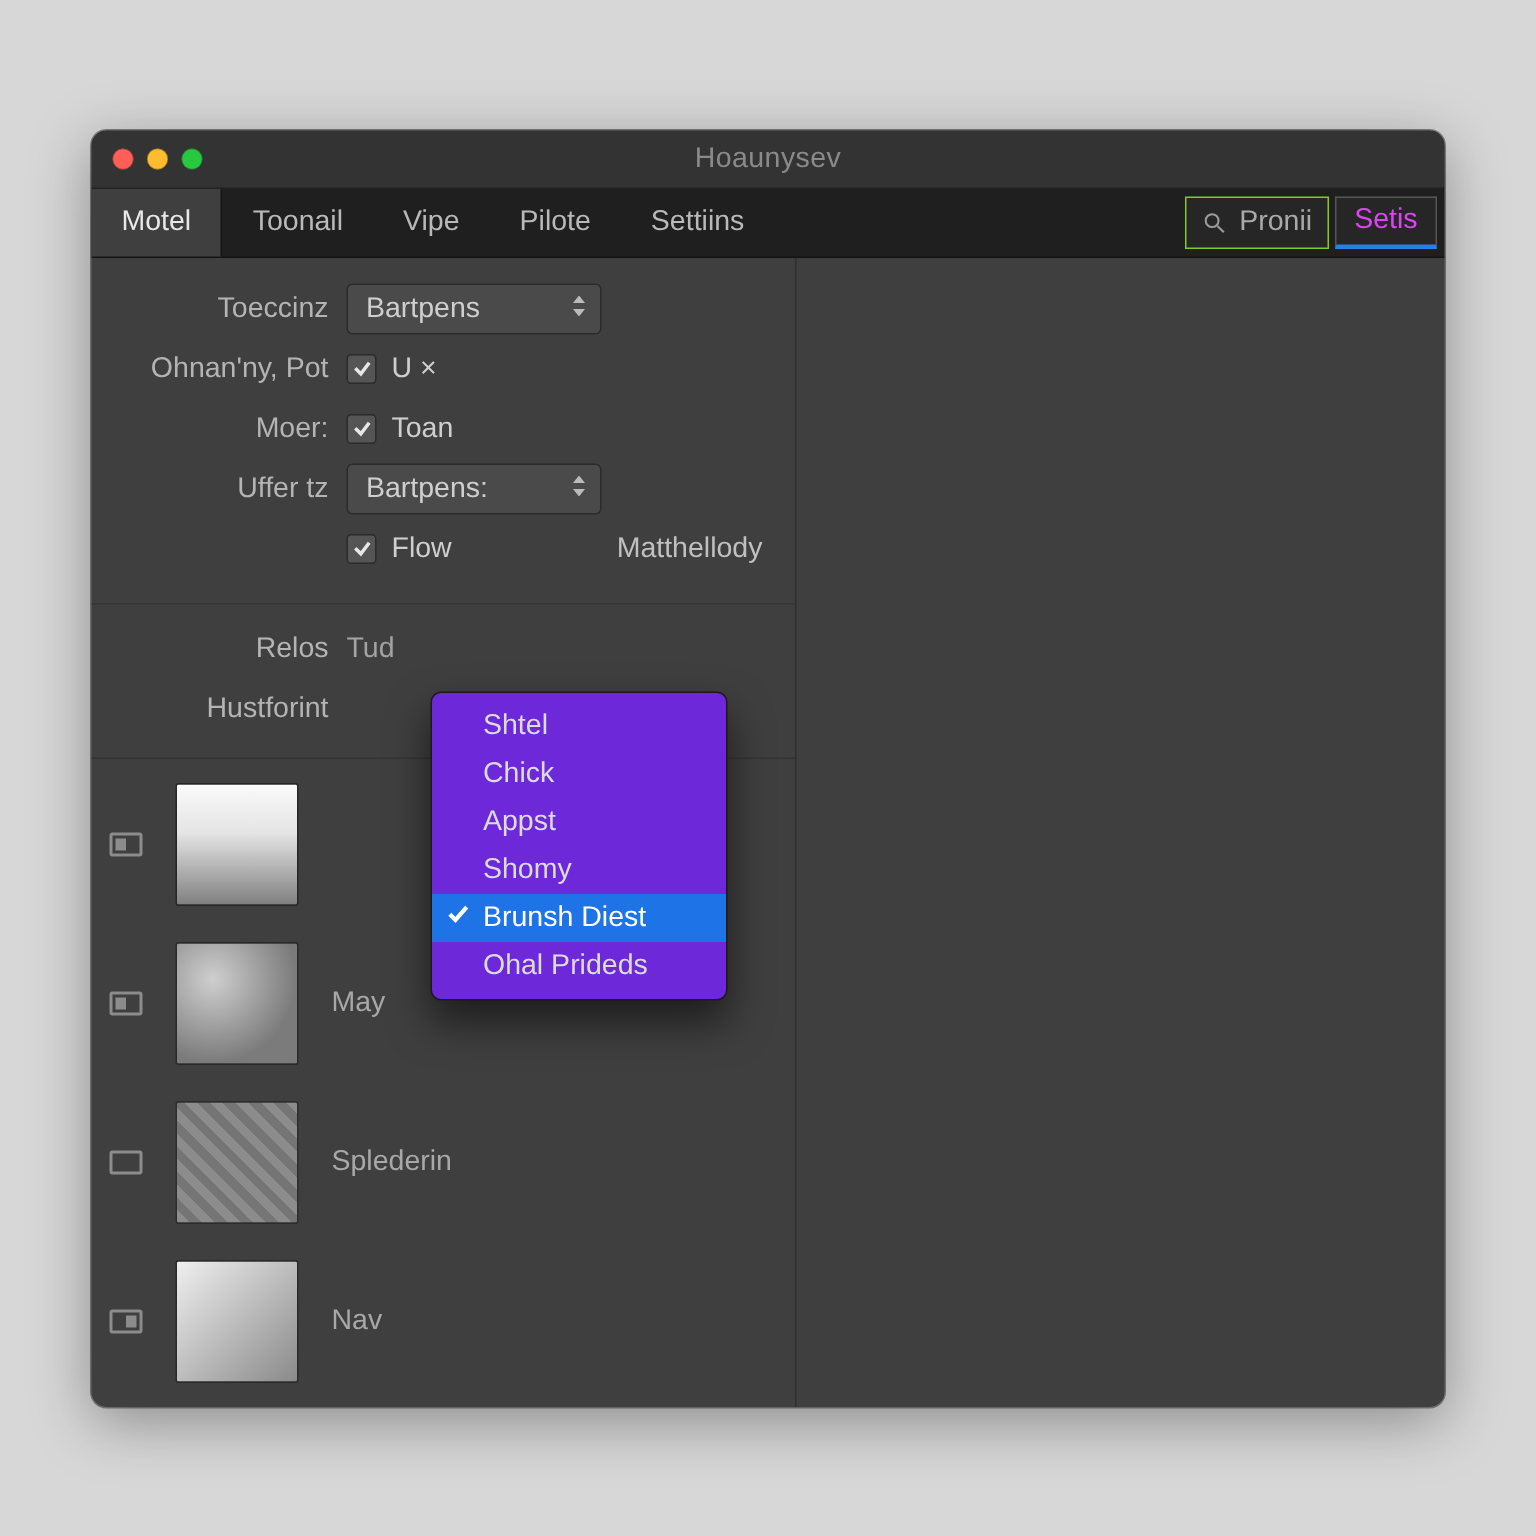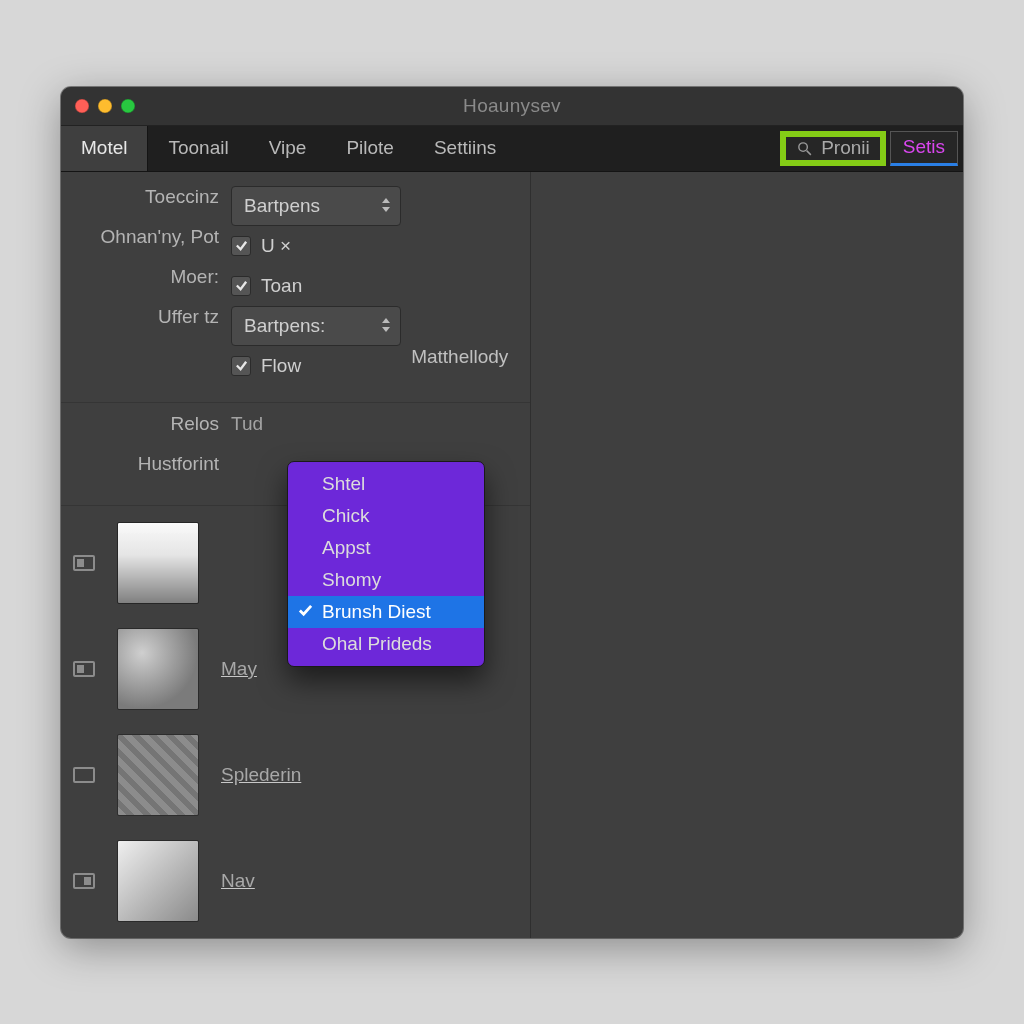--- a/index.html
+++ b/index.html
@@ -76,21 +76,21 @@
   }
   .tabbar .spacer { flex: 1; }
   .right-tools {
     display: flex;
     align-items: stretch;
   }
   .search-box {
     display: flex;
     align-items: center;
     padding: 0 10px;
-    border: 6px solid #84cc16;
+    border: 1px solid #84cc16;
     margin: 5px 4px 5px 0;
     color: #a9a9a9;
     background: #262626;
   }
   .search-box svg { width: 17px; height: 17px; margin-right: 8px; fill: none; stroke: #999; stroke-width: 2; }
   .setis {
     display: flex;
     align-items: center;
     padding: 0 12px;
     border: 1px solid #555;
@@ -112,20 +112,21 @@
   }
   .right { flex: 1; }
 
   
   .form {
     padding: 14px 12px 16px 12px;
     border-bottom: 1px solid #353535;
   }
   .row {
     display: flex;
+    align-items: center;
     min-height: 40px;
   }
   .row .label {
     width: 158px;
     text-align: right;
     color: #b4b4b4;
     padding-right: 12px;
   }
   .select {
     display: flex;
@@ -165,21 +166,20 @@
   }
   .sec2 .row .label { width: 158px; }
   .sec2 .value { color: #a3a3a3; font-weight: 500; }
 
   
   .list {
     padding: 16px 12px;
     display: flex;
     flex-direction: column;
     gap: 24px;
-    text-decoration: underline;
   }
   .item {
     display: flex;
     align-items: center;
     gap: 22px;
   }
   .eye {
     width: 22px; height: 16px;
     border: 2px solid #8c8c8c;
     border-radius: 2px;

